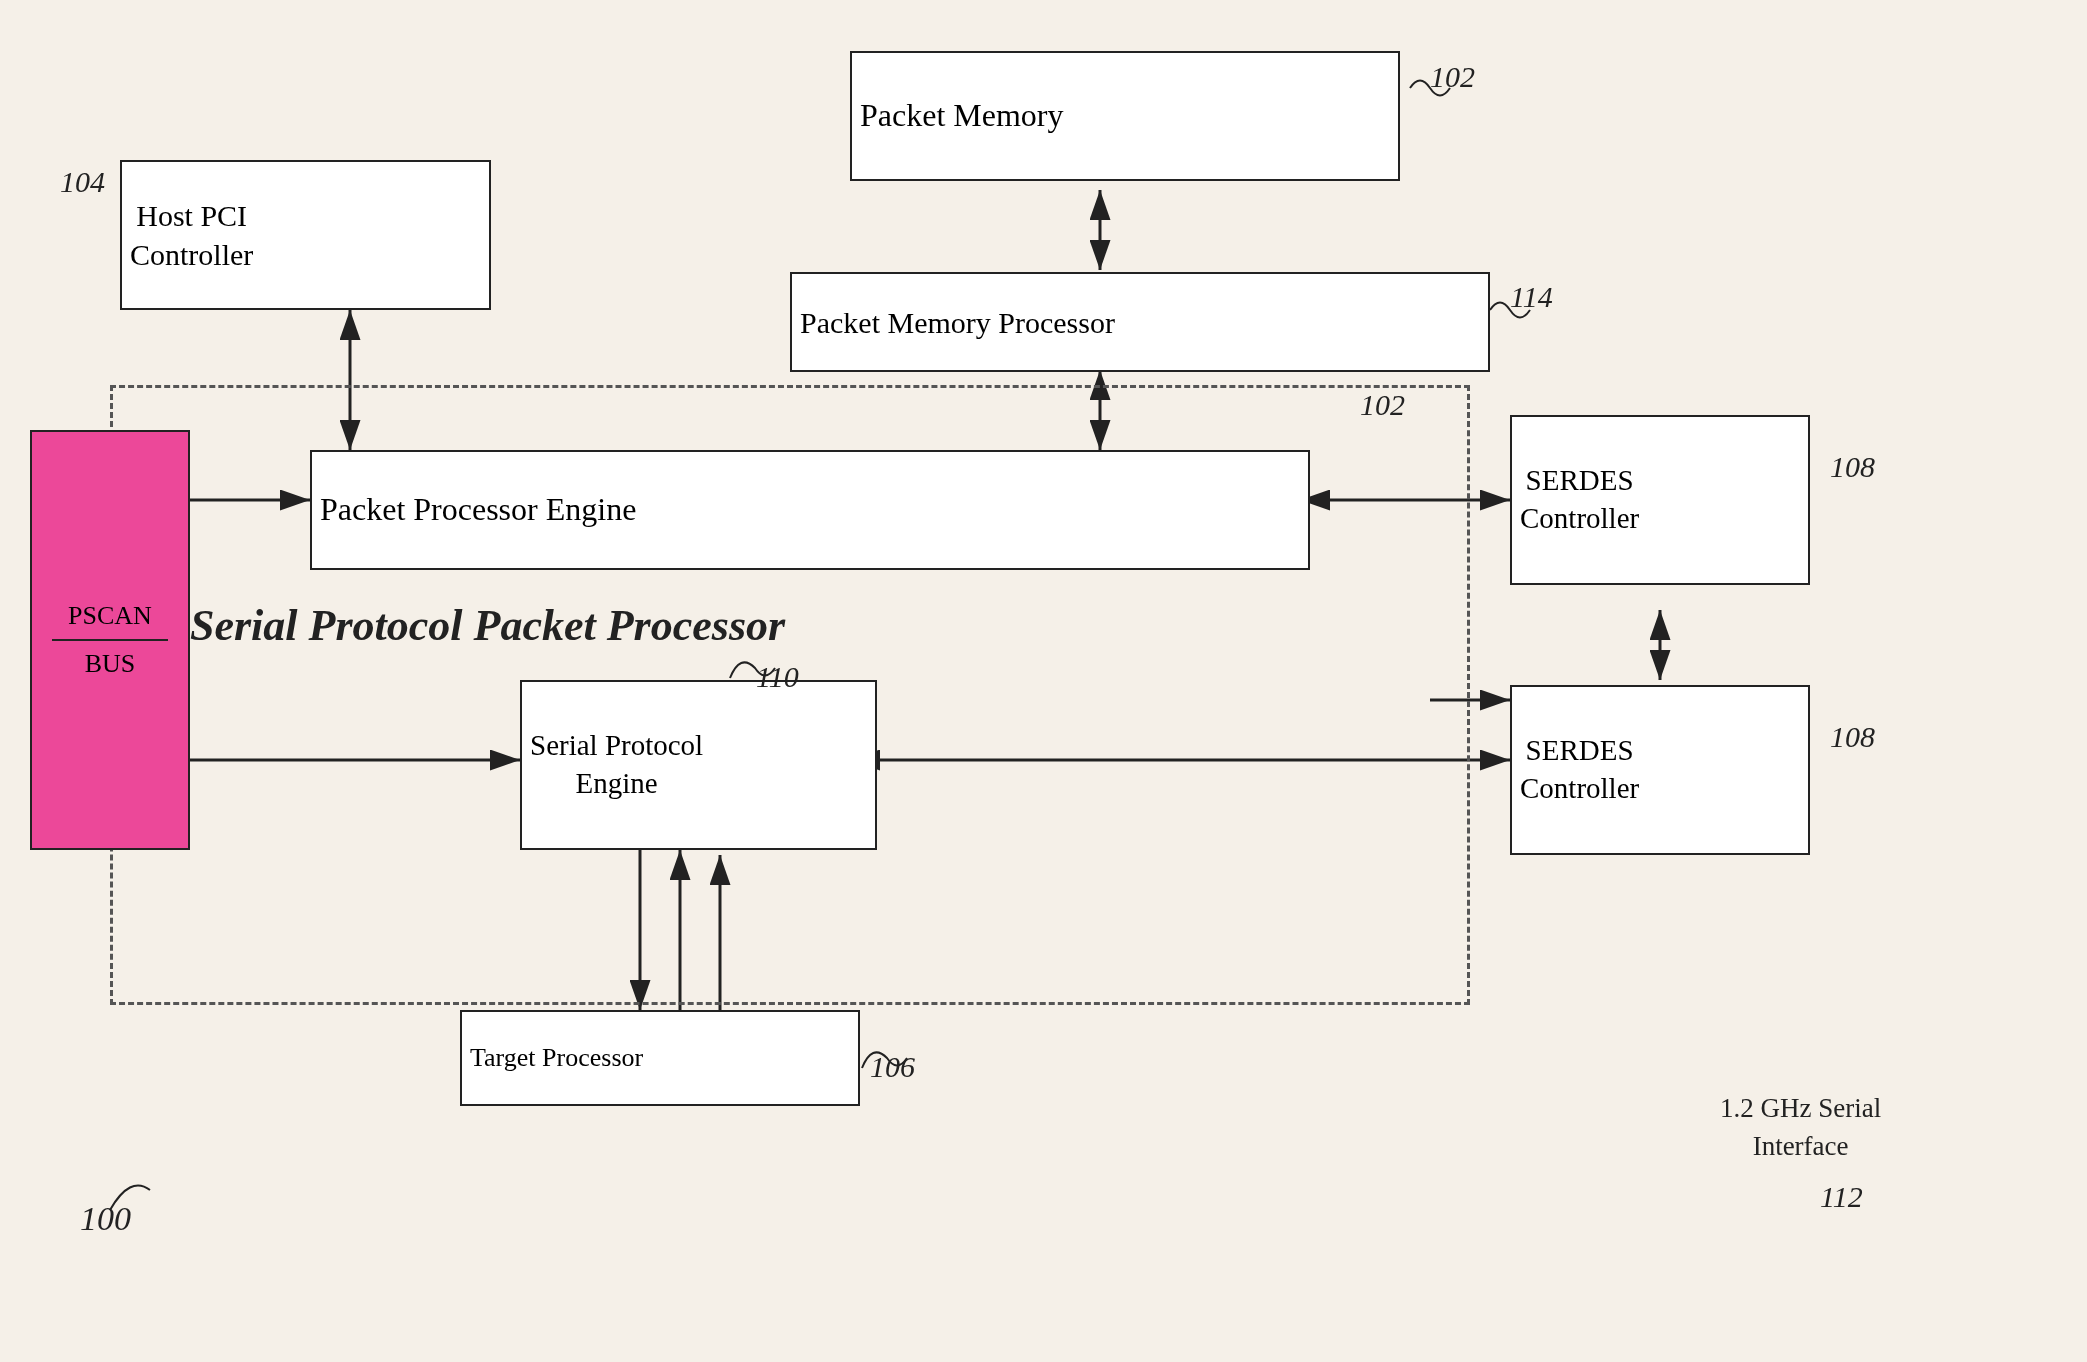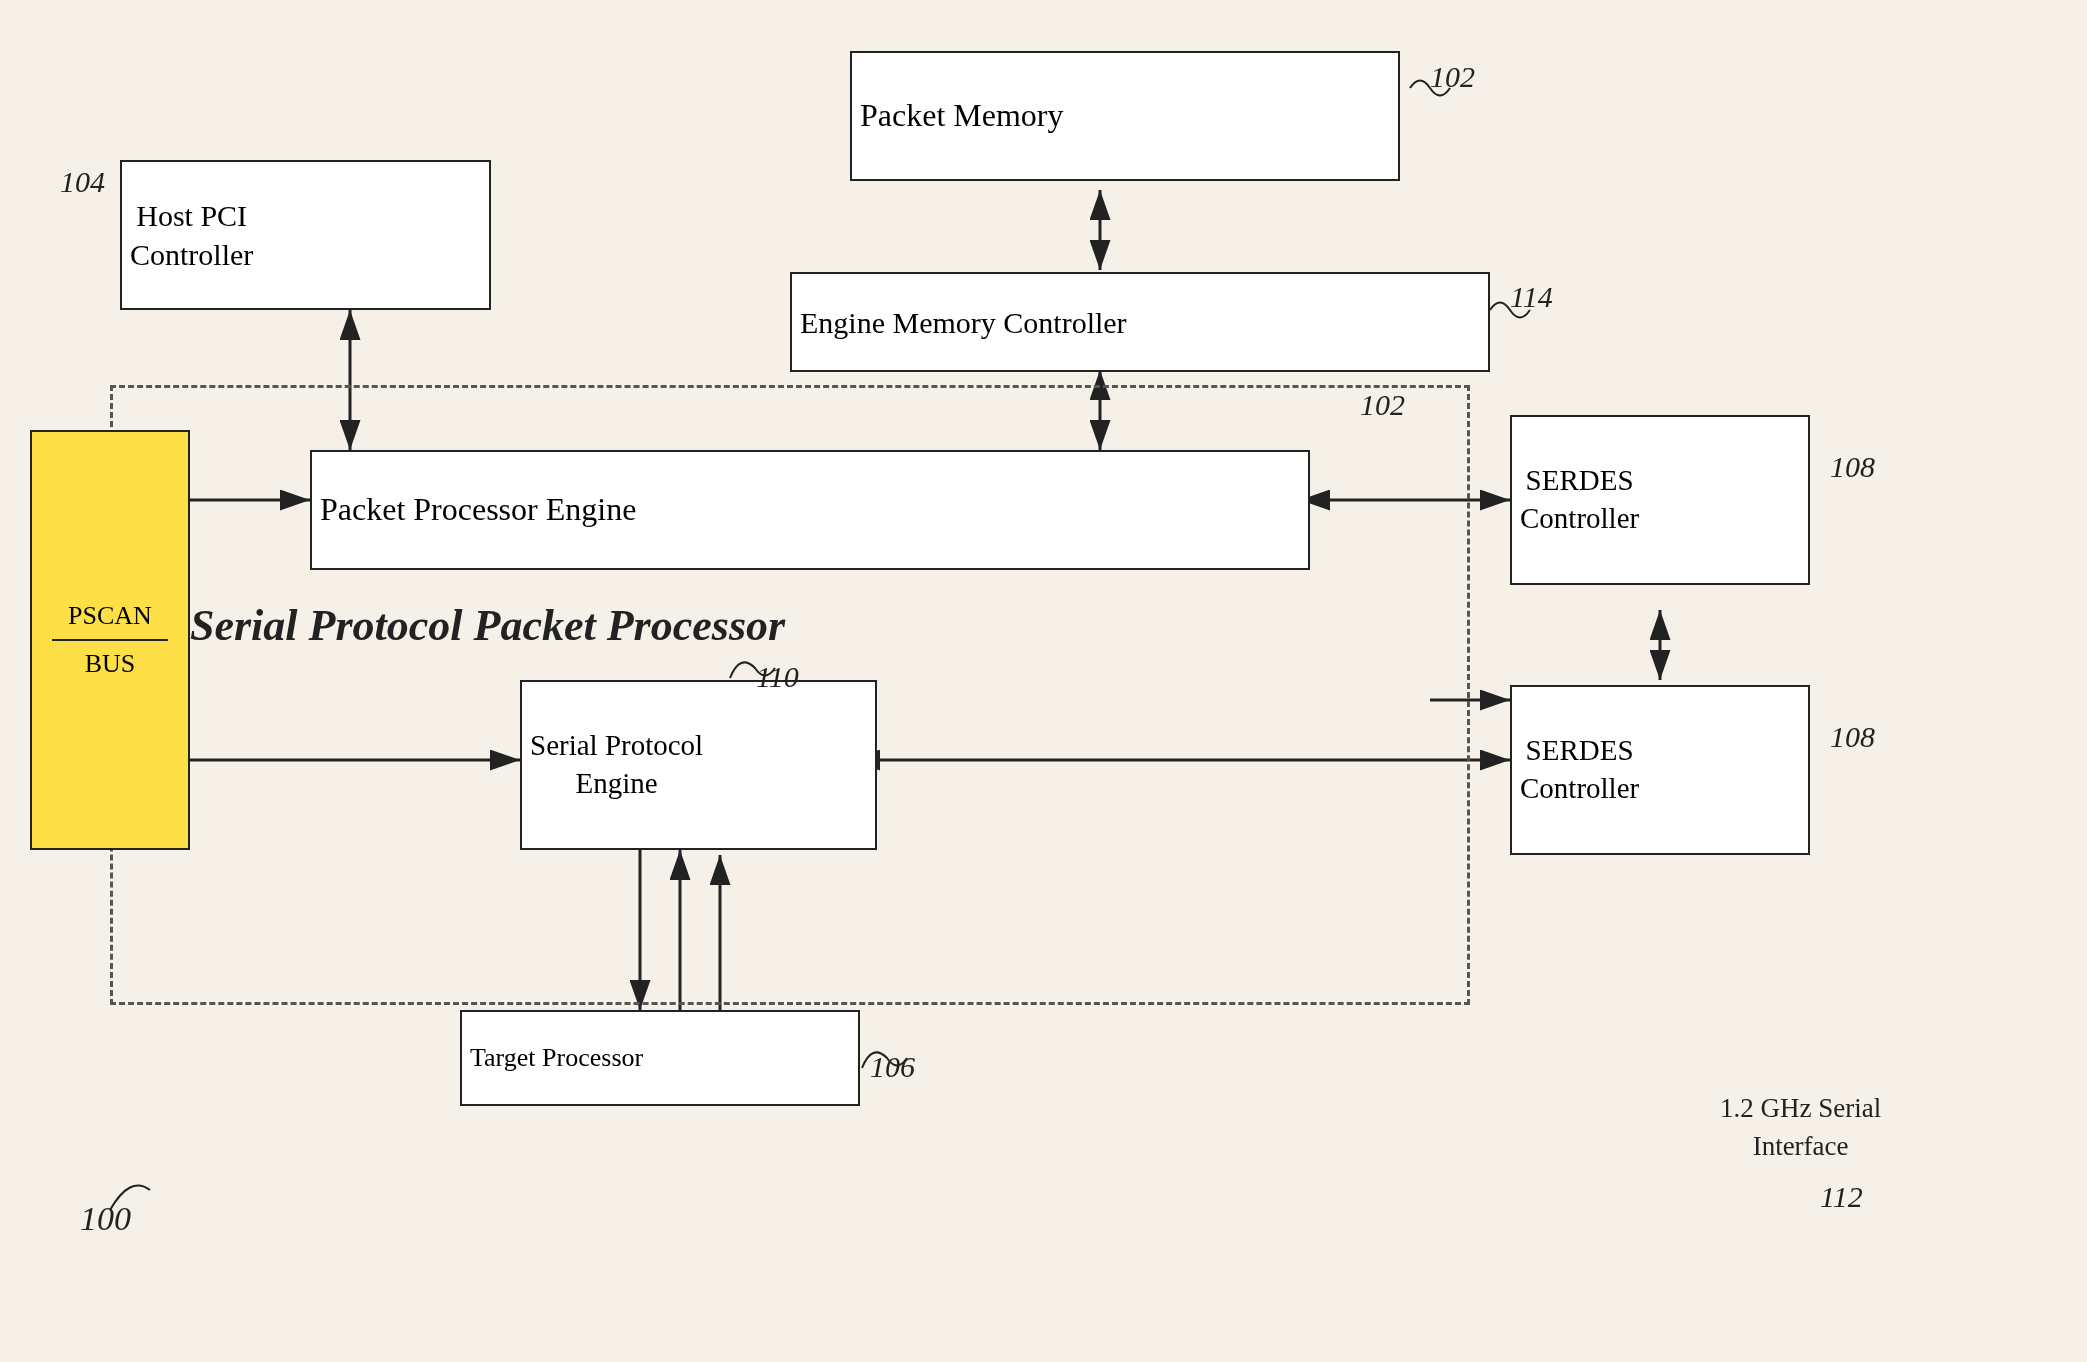--- a/index.html
+++ b/index.html
@@ -60,21 +60,21 @@
       pointer-events: none;
     }
     .arrow-line {
       stroke: #222;
       stroke-width: 3;
       fill: none;
     }
     .pscan-block {
       position: absolute;
       border: 2.5px solid #222;
-      background: #fde047;
+      background: #ec4899;
       display: flex;
       flex-direction: column;
       align-items: center;
       justify-content: center;
       text-align: center;
       font-size: 26px;
       line-height: 1.3;
       padding: 6px;
     }
   </style>
@@ -121,21 +121,21 @@
 
   <div class="block" style="left:850px; top:51px; width:550px; height:130px; font-size:32px;">
     <span>Packet Memory</span>
   </div>
 
   <div class="label label-num" style="left:1430px; top:60px;">
     <span>102</span>
   </div>
 
   <div class="block" style="left:790px; top:272px; width:700px; height:100px; font-size:30px;">
-    <span>Engine Memory Controller</span>
+    <span>Packet Memory Processor</span>
   </div>
 
   <div class="label label-num" style="left:1510px; top:280px;">
     <span>114</span>
   </div>
 
   <div class="block" style="left:120px; top:160px; width:371px; height:150px; font-size:30px;">
     <span>Host PCI<br>Controller</span>
   </div>
 

